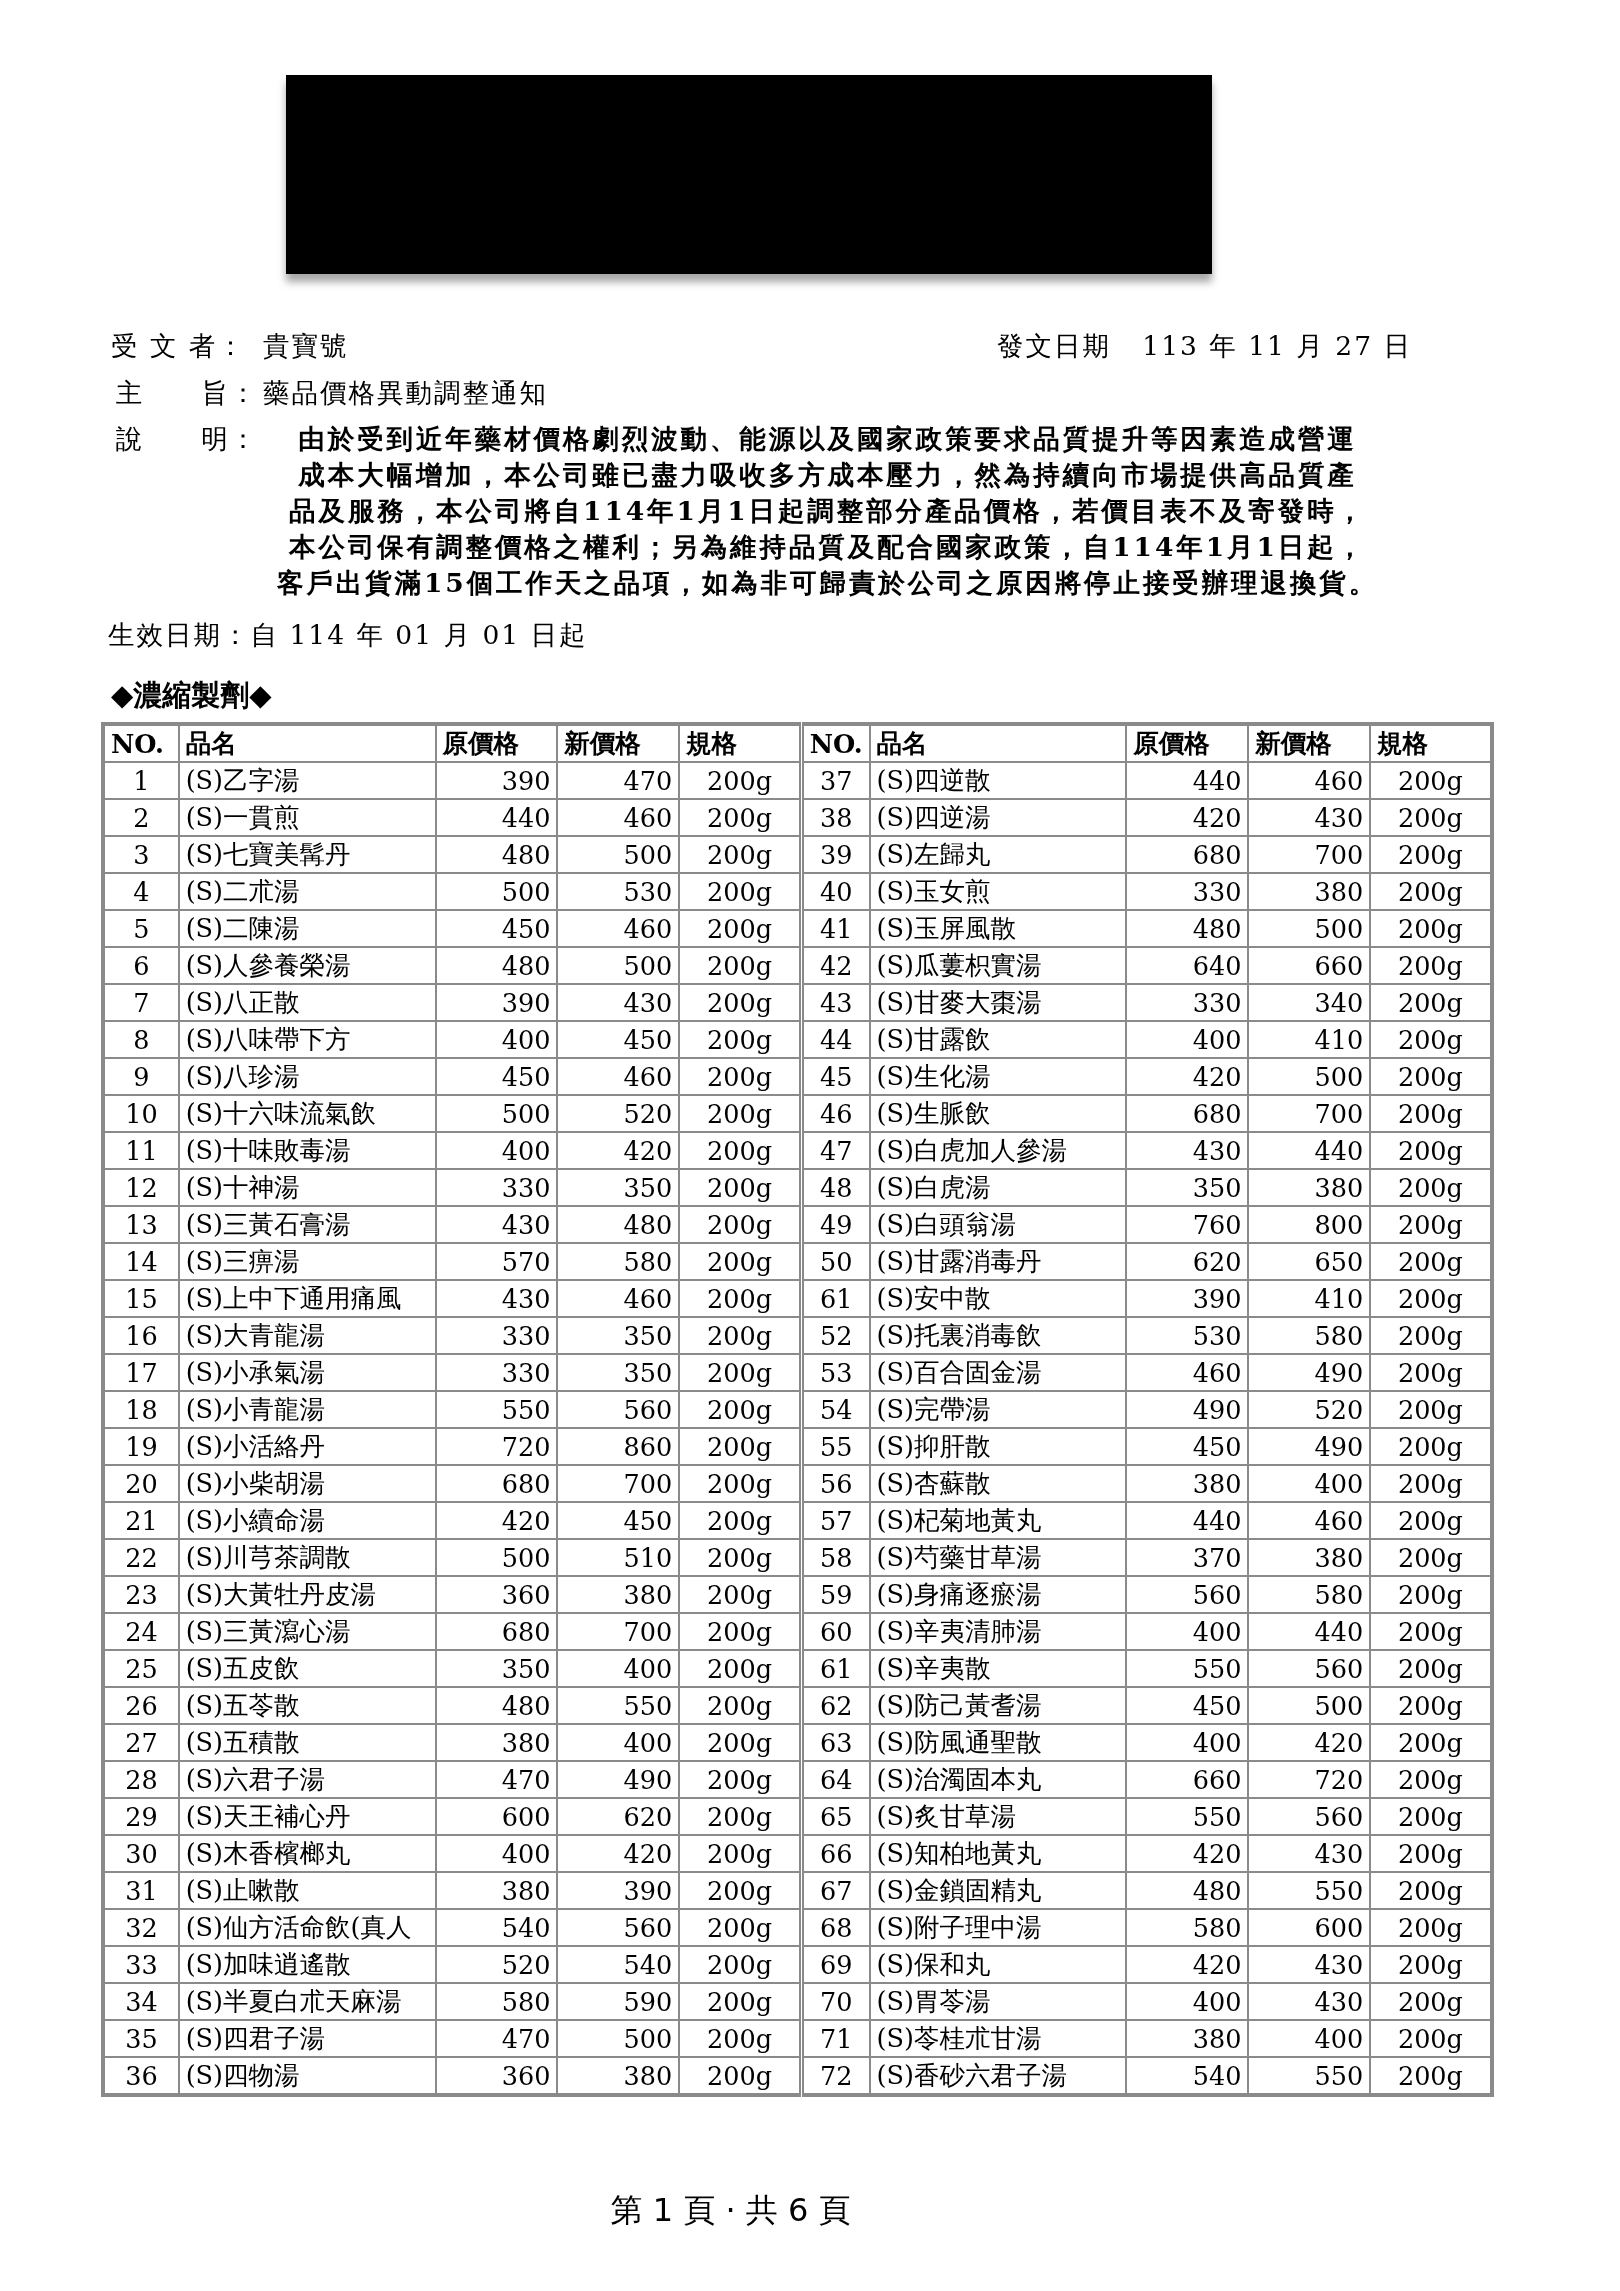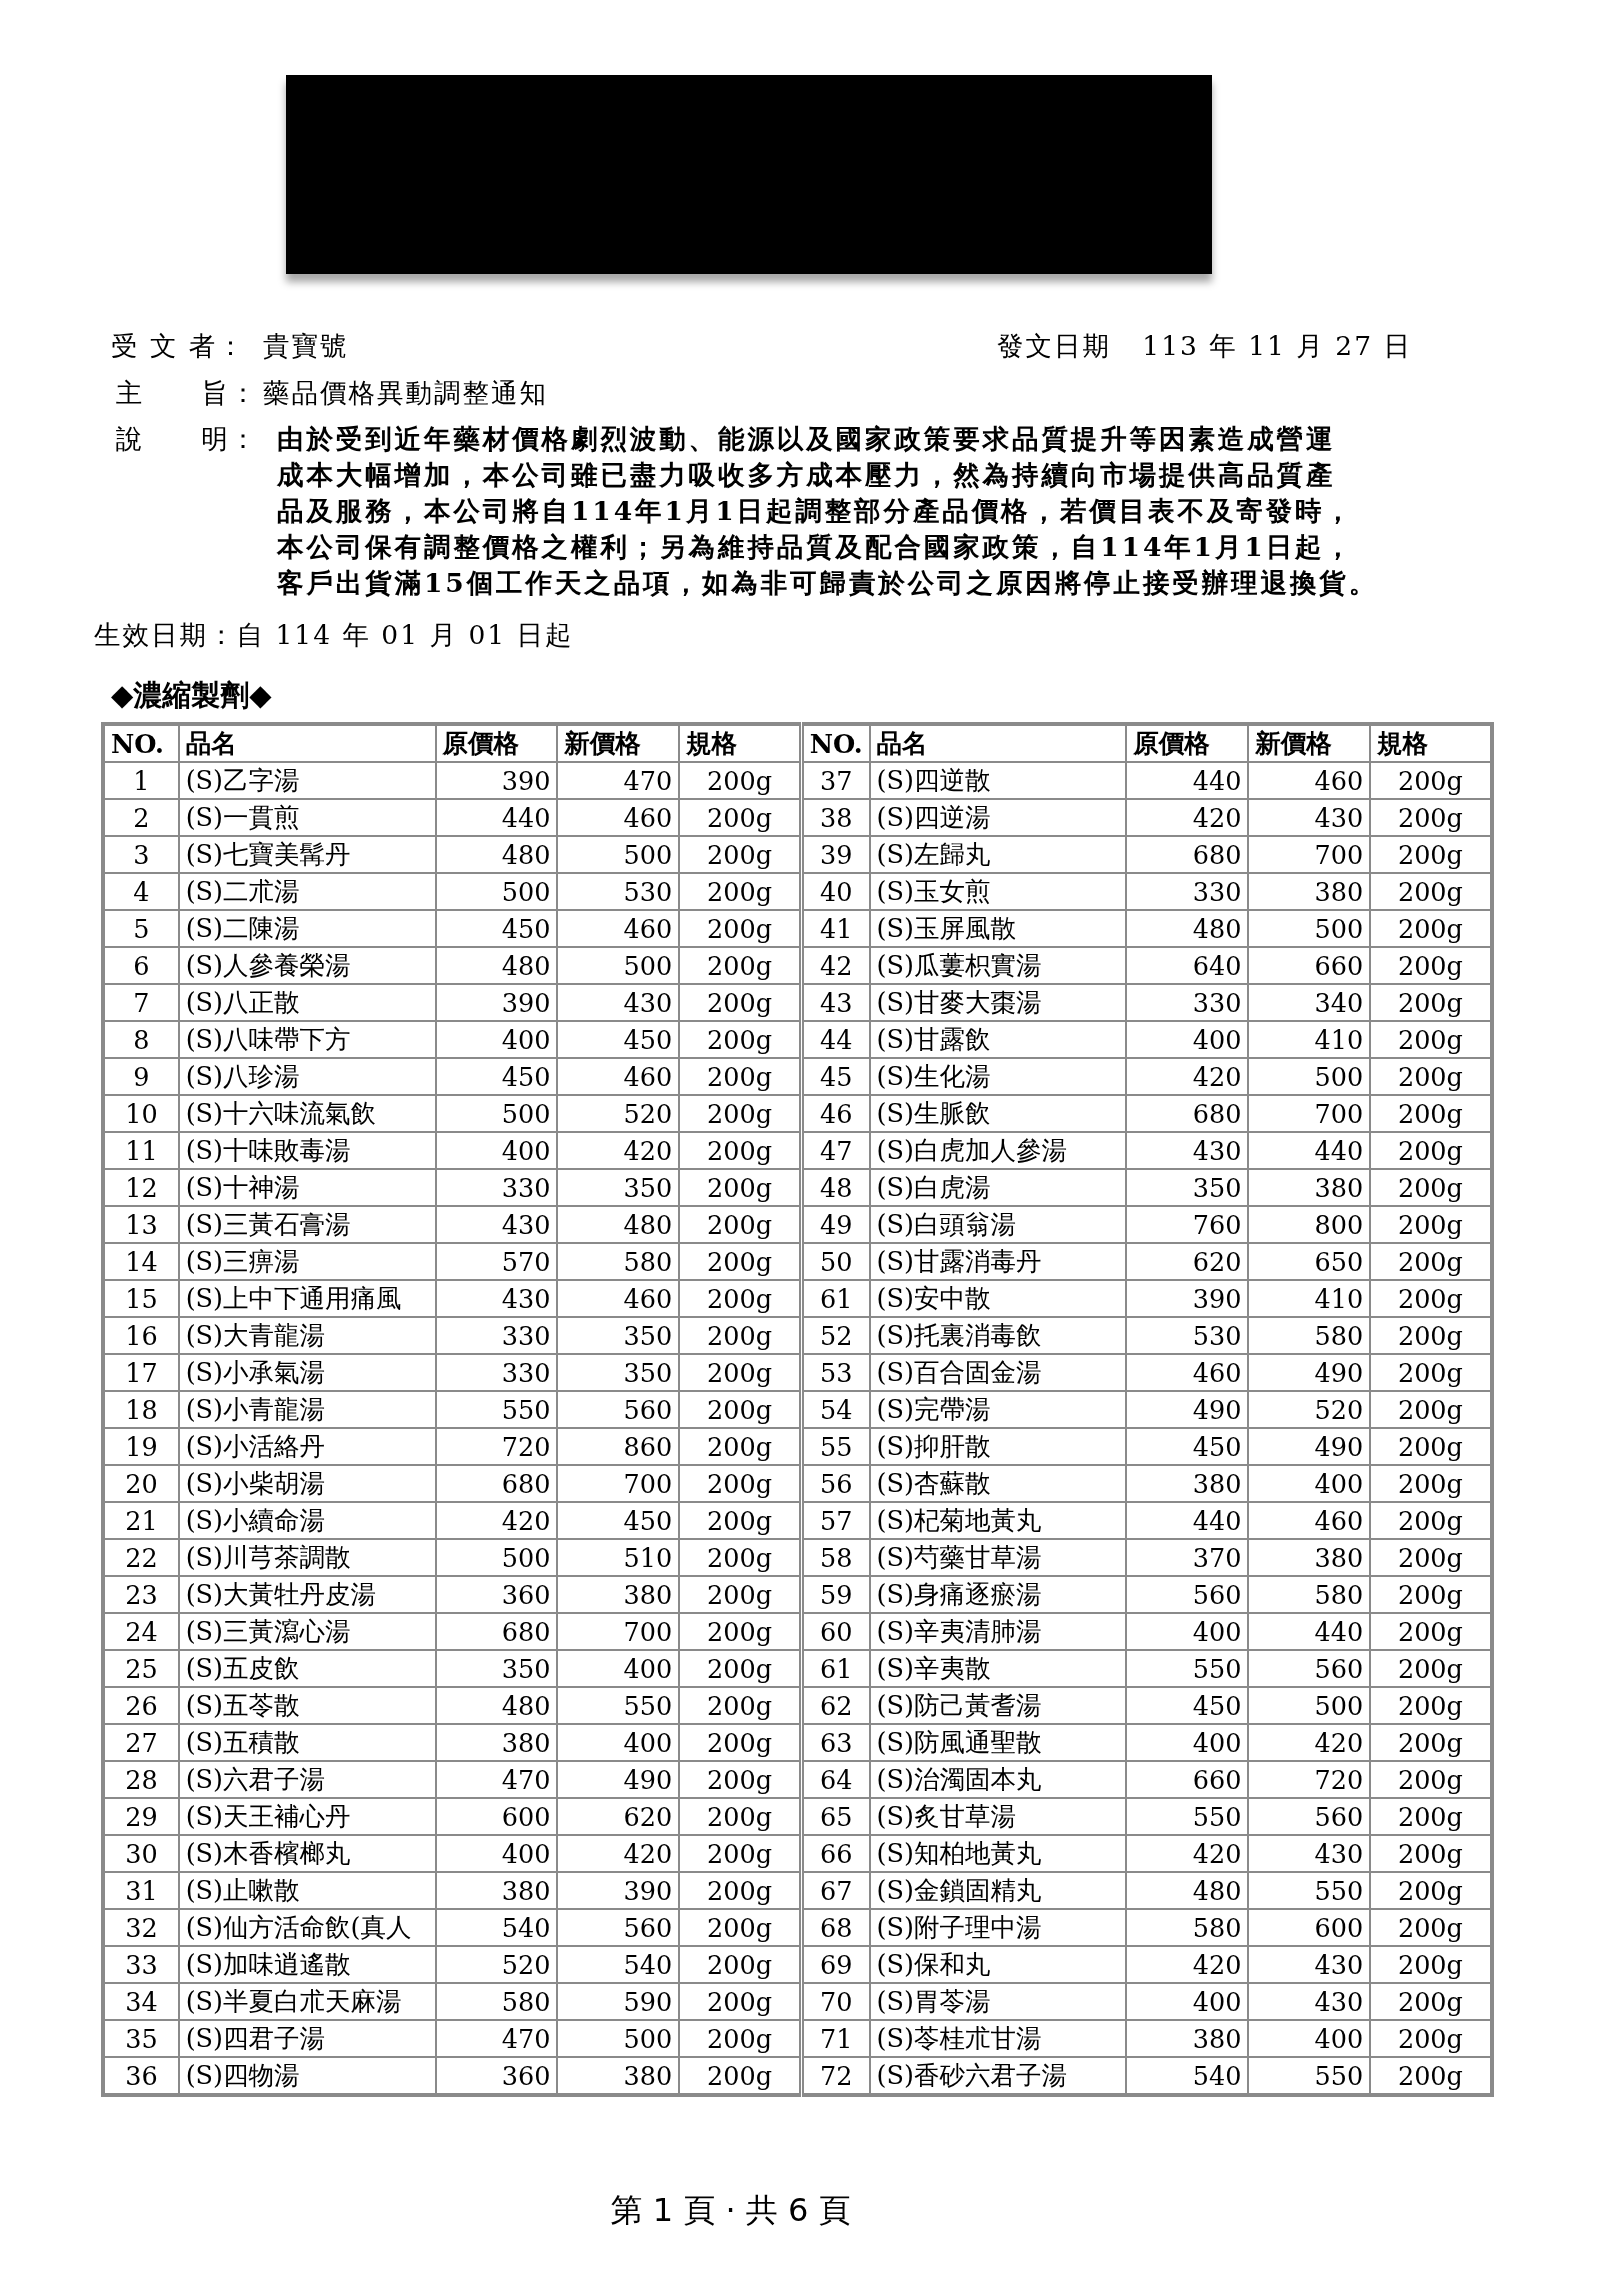--- a/index.html
+++ b/index.html
@@ -3,21 +3,21 @@
 <meta charset="utf-8">
 <style>
   html, body { margin:0; padding:0; background:#ffffff; }
   body { width:1620px; height:2292px; position:relative; overflow:hidden;
          font-family:"DejaVu Serif", "Liberation Serif", serif; color:#000; }
   .redact { position:absolute; left:286px; top:75px; width:926px; height:199px;
             background:#000; box-shadow:0 7.8px 7.8px rgba(0,0,0,0.35); }
   .hdr { position:absolute; font-size:26.5px; font-weight:normal; letter-spacing:2px; white-space:nowrap; }
   .lbl { display:inline-block; width:152px; }
   .body-lines { position:absolute; left:277px; top:421px; font-size:26.5px; font-weight:bold;
-                letter-spacing:2.9px; line-height:36px; }
+                letter-spacing:2.9px; line-height:36px;text-align:center; }
   .body-lines div { white-space:nowrap; }
   .section { position:absolute; left:111px; top:676px; font-size:29px; font-weight:bold;
              font-family:"DejaVu Sans", "Liberation Sans", sans-serif; }
   table.price { position:absolute; left:101px; top:722px; border-collapse:collapse;
                 border:4.9px solid #8a8a8a; }
   table.price td, table.price th { border:2.9px solid #8a8a8a; height:33px; padding:0 5.9px;
                 font-size:25.5px; font-weight:normal; white-space:nowrap; overflow:hidden; }
   table.price th { font-weight:bold; text-align:left; }
   td.no { text-align:center; }
   td.name { text-align:left; padding-left:3.9px; font-weight:bold; max-width:245px; }
@@ -47,21 +47,21 @@
 <div class="hdr" style="left:111px; top:421px;text-align:center;">
   <span class="lbl">說　　明：</span>
 </div>
 <div class="body-lines">
   <div>由於受到近年藥材價格劇烈波動、能源以及國家政策要求品質提升等因素造成營運</div>
   <div>成本大幅增加，本公司雖已盡力吸收多方成本壓力，然為持續向市場提供高品質產</div>
   <div>品及服務，本公司將自114年1月1日起調整部分產品價格，若價目表不及寄發時，</div>
   <div>本公司保有調整價格之權利；另為維持品質及配合國家政策，自114年1月1日起，</div>
   <div>客戶出貨滿15個工作天之品項，如為非可歸責於公司之原因將停止接受辦理退換貨。</div>
 </div>
-<div class="hdr" style="left:94px; top:617px;">
+<div class="hdr" style="left:108px; top:617px;">
   <span>生效日期：</span><span>自 114 年 01 月 01 日起</span>
 </div>
 
 <div class="section">◆濃縮製劑◆</div>
 
 <table class="price">
   <thead>
     <tr>
       <th class="c-no">NO.</th>
       <th class="c-name">品名</th>

